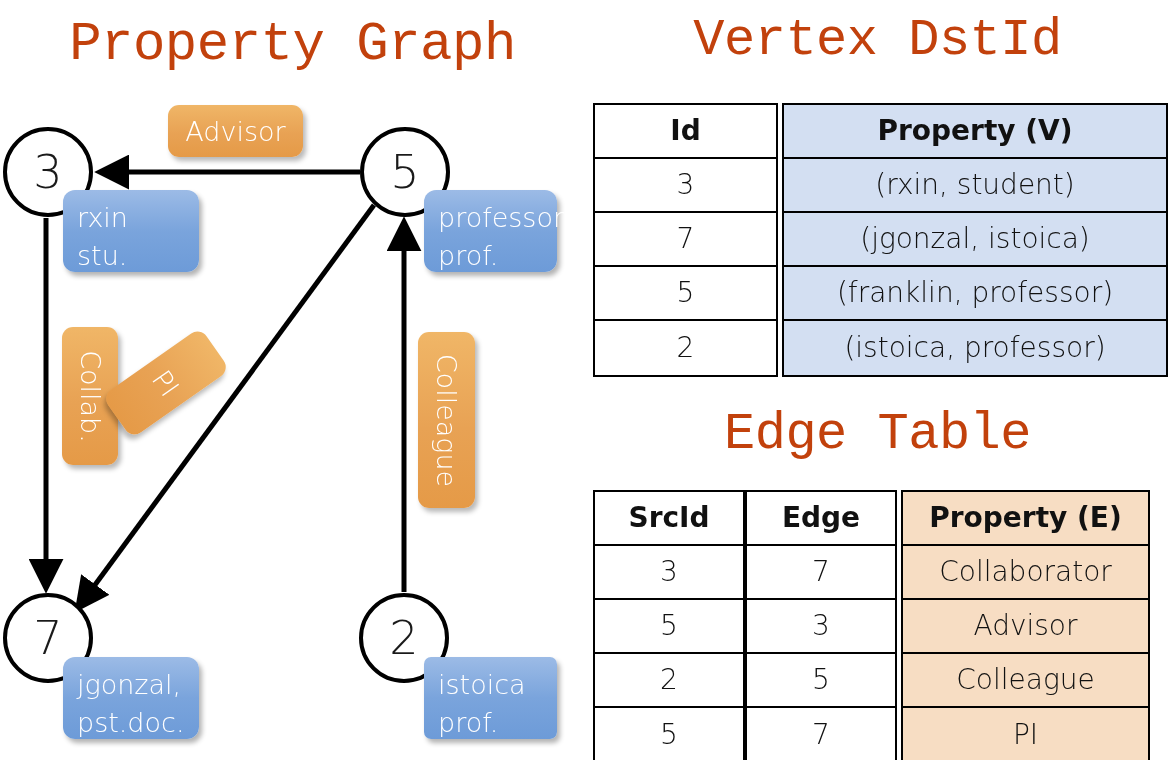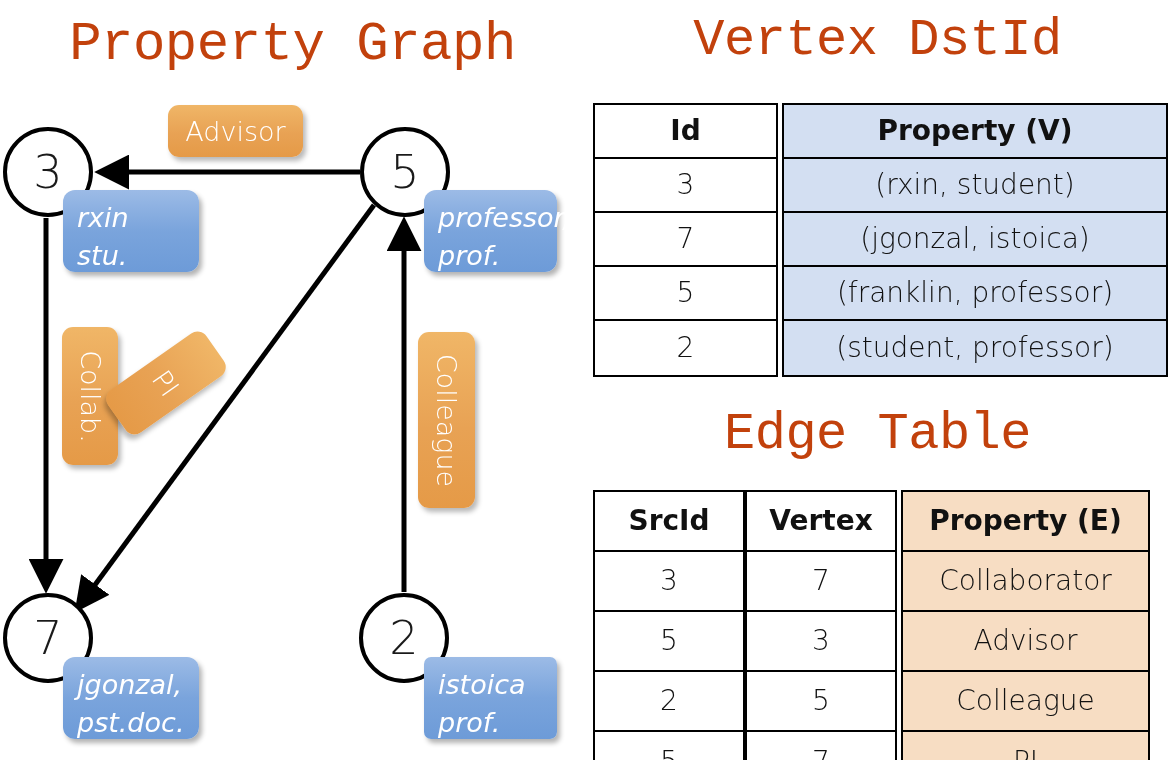--- a/index.html
+++ b/index.html
@@ -81,21 +81,20 @@
     background: linear-gradient(to bottom, #9cbbe6 0%, #7aa4dc 50%, #6d9bd8 100%);
     box-shadow: 3px 4px 5px rgba(0,0,0,0.30);
     color: #ffffff;
     font-family: "DejaVu Sans", sans-serif;
     font-weight: 300;
     font-size: 27px;
     line-height: 38px;
     padding: 9px 16px 0 14px;
     box-sizing: border-box;
     z-index: 6;
-    font-style: italic;
   }
 
   .elabel {
     position: absolute;
     border-radius: 11px;
     background: linear-gradient(to bottom, #f0b667 0%, #e8a254 55%, #e59a47 100%);
     box-shadow: 3px 4px 5px rgba(0,0,0,0.28);
     color: #ffffff;
     font-family: "DejaVu Sans", sans-serif;
     font-weight: 300;
@@ -142,21 +141,21 @@
   #vertex-table { left: 593px; top: 103px; }
   #vertex-table .col-id    { width: 185px; }
   #vertex-table .col-prop  { width: 386px; background: #d3dff2; }
   #vertex-table .cell      { height: 54px; }
 
   
   #edge-table { left: 593px; top: 490px; }
   #edge-table .col-src  { width: 152px; }
   #edge-table .col-dst  { width: 152px; margin-left: 0; border-left: none; }
   #edge-table .col-prop { width: 249px; background: #f7ddc3; }
-  #edge-table .cell     { height: 60px; }
+  #edge-table .cell     { height: 54px; }
   #edge-table .col-dst  { border-left: 2px solid #000; }
 </style>
 </head>
 <body>
 
 <div id="graph-pane">
 
   <div class="title" id="title-property-graph">Property Graph</div>
 
   <svg id="graph-edges" viewBox="0 0 585 760" xmlns="http://www.w3.org/2000/svg">
@@ -225,36 +224,36 @@
     <div class="cell">3</div>
     <div class="cell">7</div>
     <div class="cell">5</div>
     <div class="cell">2</div>
   </div>
   <div class="col col-prop">
     <div class="cell head">Property (V)</div>
     <div class="cell">(rxin, student)</div>
     <div class="cell">(jgonzal, istoica)</div>
     <div class="cell">(franklin, professor)</div>
-    <div class="cell">(student, professor)</div>
+    <div class="cell">(istoica, professor)</div>
   </div>
 </div>
 
 <div class="title" id="title-edge-table">Edge Table</div>
 
 <div class="tbl" id="edge-table">
   <div class="col col-src">
     <div class="cell head">SrcId</div>
     <div class="cell">3</div>
     <div class="cell">5</div>
     <div class="cell">2</div>
     <div class="cell">5</div>
   </div>
   <div class="col col-dst">
-    <div class="cell head">Vertex</div>
+    <div class="cell head">Edge</div>
     <div class="cell">7</div>
     <div class="cell">3</div>
     <div class="cell">5</div>
     <div class="cell">7</div>
   </div>
   <div class="col col-prop">
     <div class="cell head">Property (E)</div>
     <div class="cell">Collaborator</div>
     <div class="cell">Advisor</div>
     <div class="cell">Colleague</div>

